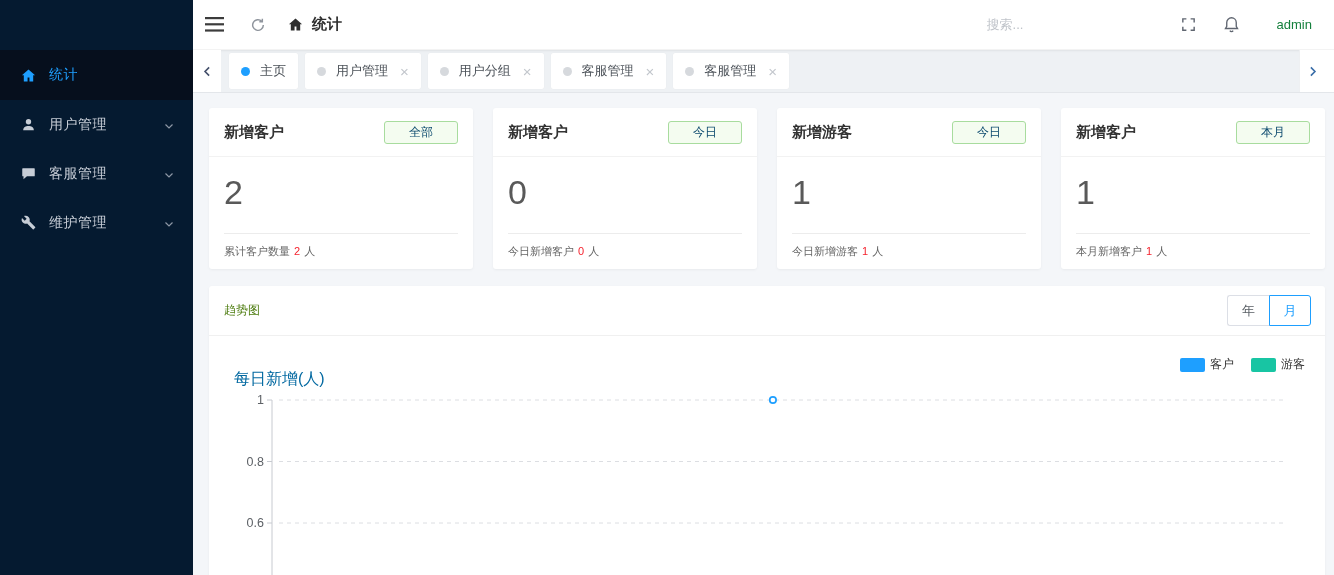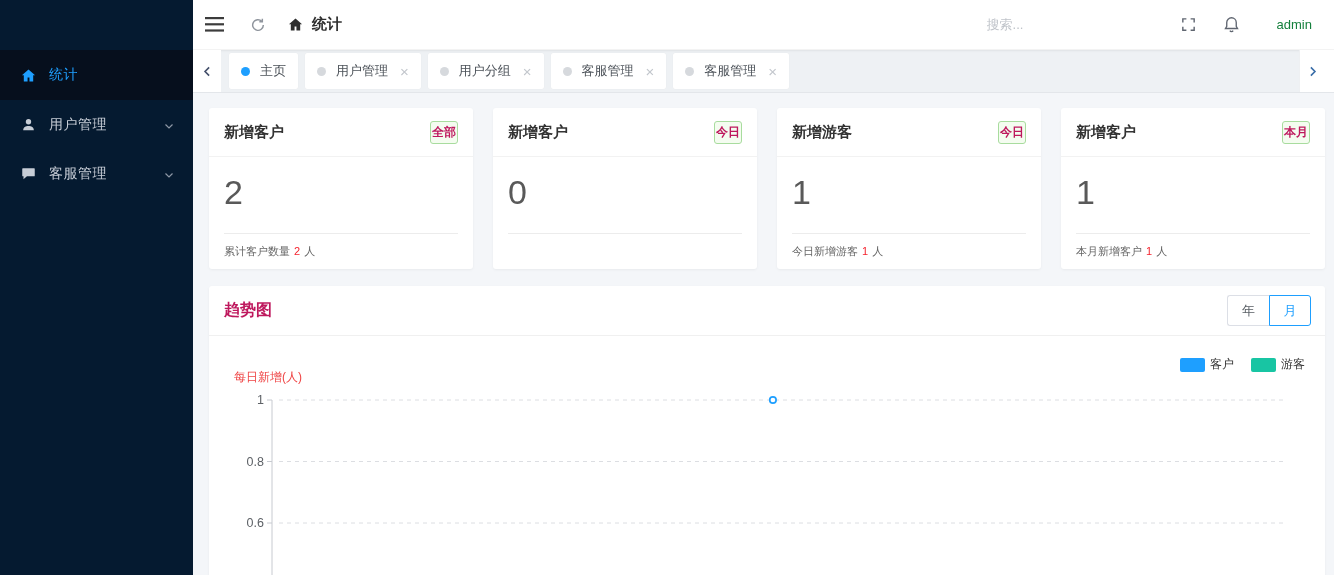--- a/index.html
+++ b/index.html
@@ -49,36 +49,36 @@
   .tab-label { margin-left:10px; }
   .tab-close { margin-left:12px; color:#c2c6cc; font-size:15px; line-height:1; cursor:pointer; }
   .tab-gutter { width:9px; background:#fff; flex:0 0 auto; }
 
   
   .content { position:absolute; left:193px; top:93px; width:1141px; height:482px; background:#f4f6f9; padding:15px 9px 0 16px; overflow:hidden; }
   .cards { display:flex; gap:20px; }
   .stat-card { flex:1; height:161px; background:#fff; border-radius:3px; box-shadow:0 1px 3px rgba(0,0,0,.05); }
   .sc-header { display:flex; align-items:center; justify-content:space-between; height:49px; padding:0 15px; border-bottom:1px solid #f2f2f2; }
   .sc-title { font-size:15px; font-weight:bold; color:#333; }
-  .sc-badge { font-size:12px; color:#be185d; background:#f4fcf0; border:1px solid #a8dc9e; border-radius:3px; padding:2px 1px;font-weight:bold; }
+  .sc-badge { font-size:12px; color:#0c4a6e; background:#f4fcf0; border:1px solid #a8dc9e; border-radius:3px; padding:2px 24px; }
   .sc-value { font-size:34px; color:#595959; padding:15px 15px 0; line-height:1.2; height:62px; }
   .sc-divider { margin:14px 15px 0; border-bottom:1px solid #ececec; }
   .sc-footer { padding:10px 15px; font-size:11px; color:#666; }
   .sc-footer .num { color:#f5222d; margin:0 4px; }
 
   
   .trend-card { margin-top:17px; background:#fff; border-radius:3px; box-shadow:0 1px 3px rgba(0,0,0,.05); height:430px; }
   .tc-header { display:flex; align-items:center; justify-content:space-between; height:50px; padding:0 14px 0 15px; border-bottom:1px solid #f0f0f0; }
-  .tc-title { font-size:16px; font-weight:bold; color:#be185d; }
+  .tc-title { font-size:12px; font-weight:normal; color:#4d7c0f; }
   .range-group { display:flex; }
   .range-btn { width:42px; height:31px; background:#fff; border:1px solid #dcdfe6; font-size:13px; color:#5a6066; cursor:pointer; display:flex; align-items:center; justify-content:center; font-family:inherit; }
   .range-btn:first-child { border-radius:3px 0 0 3px; border-right:none; }
   .range-btn.active { border:1px solid #1E9FFF; color:#1E9FFF; border-radius:0 3px 3px 0; }
   .chart-body { position:relative; height:378px; }
-  .chart-ylabel { position:absolute; left:25px; top:33px; font-size:12px; color:#ef4444; }
+  .chart-ylabel { position:absolute; left:25px; top:33px; font-size:16px; color:#0369a1; }
   .chart-legend { position:absolute; top:20px; right:20px; display:flex; align-items:center; gap:17px; }
   .legend-item { display:flex; align-items:center; cursor:pointer; }
   .legend-swatch { width:25px; height:14px; border-radius:2px; background:#ccc; }
   .legend-label { margin-left:5px; font-size:12px; color:#333; }
   #trend-svg { position:absolute; left:0; top:0; }
 </style>
 </head>
 <body>
 
 <div class="app">
@@ -118,20 +118,33 @@
       </span>
       <span class="mi-label">客服管理</span>
       <span class="mi-chevron">
         <svg viewBox="0 0 24 24" fill="none" stroke="currentColor" stroke-width="2.4">
             <path d="M5 9l7 7 7-7"></path>
           </svg>
       </span>
     </div>
 
 
+    <div class="menu-item">
+      <span class="mi-icon">
+        <svg viewBox="0 0 24 24" fill="currentColor">
+            <path d="M22.7 19l-9.1-9.1c.9-2.3.4-5-1.5-6.9-2-2-5-2.4-7.4-1.3L9 6 6 9 1.6 4.7C.4 7.1.9 10.1 2.9 12.1c1.9 1.9 4.6 2.4 6.9 1.5l9.1 9.1c.4.4 1 .4 1.4 0l2.3-2.3c.5-.4.5-1.1.1-1.4z"></path>
+          </svg>
+      </span>
+      <span class="mi-label">维护管理</span>
+      <span class="mi-chevron">
+        <svg viewBox="0 0 24 24" fill="none" stroke="currentColor" stroke-width="2.4">
+            <path d="M5 9l7 7 7-7"></path>
+          </svg>
+      </span>
+    </div>
   </aside>
 
   <header class="header">
     <span class="hicon hamburger">
       <svg viewBox="0 0 19 15">
           <rect y="0" width="19" height="2.2" fill="currentColor"></rect>
           <rect y="6.2" width="19" height="2.2" fill="currentColor"></rect>
           <rect y="12.4" width="19" height="2.2" fill="currentColor"></rect>
         </svg>
     </span>
@@ -224,20 +237,23 @@
         </div>
       </section>
 
       <section class="stat-card">
         <div class="sc-header">
           <span class="sc-title">新增客户</span>
           <span class="sc-badge">今日</span>
         </div>
         <div class="sc-value">0</div>
         <div class="sc-divider"></div>
+        <div class="sc-footer">
+          <span>今日新增客户</span><span class="num">0</span><span>人</span>
+        </div>
       </section>
 
       <section class="stat-card">
         <div class="sc-header">
           <span class="sc-title">新增游客</span>
           <span class="sc-badge">今日</span>
         </div>
         <div class="sc-value">1</div>
         <div class="sc-divider"></div>
         <div class="sc-footer">

